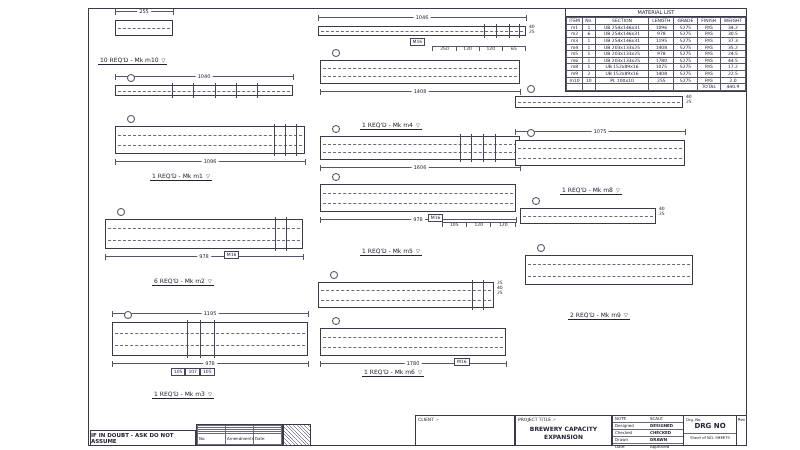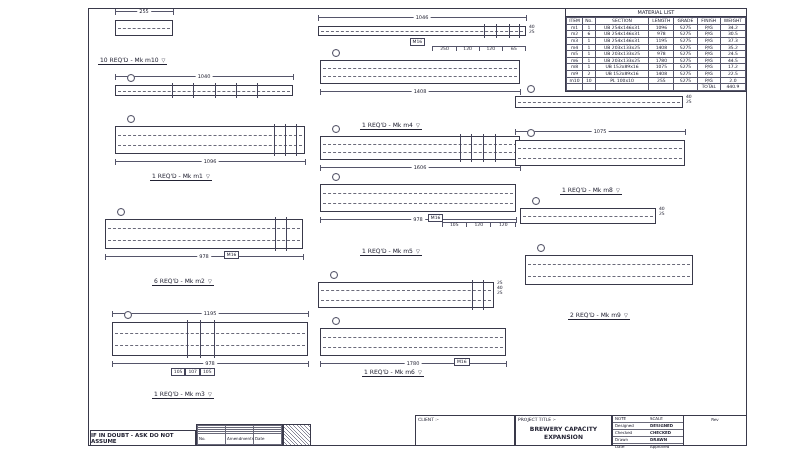--- a/index.html
+++ b/index.html
@@ -460,15 +460,20 @@
       </div>
       <div class="tb-row">
         <span>Drawn</span>
         <span class="val">DRAWN</span>
       </div>
       <div class="tb-row">
         <span>Date</span>
         <span>Approved</span>
       </div>
     </div>
+    <div class="tb-mid">
+      <span class="drg-label">Drg. No.</span>
+      <span class="drg-value">DRG NO</span>
+      <span class="sheet-line">Sheet   of   NO. SHEETS</span>
+    </div>
     <div class="tb-rev">Rev</div>
   </div>
 </div>
 
 </body></html>

